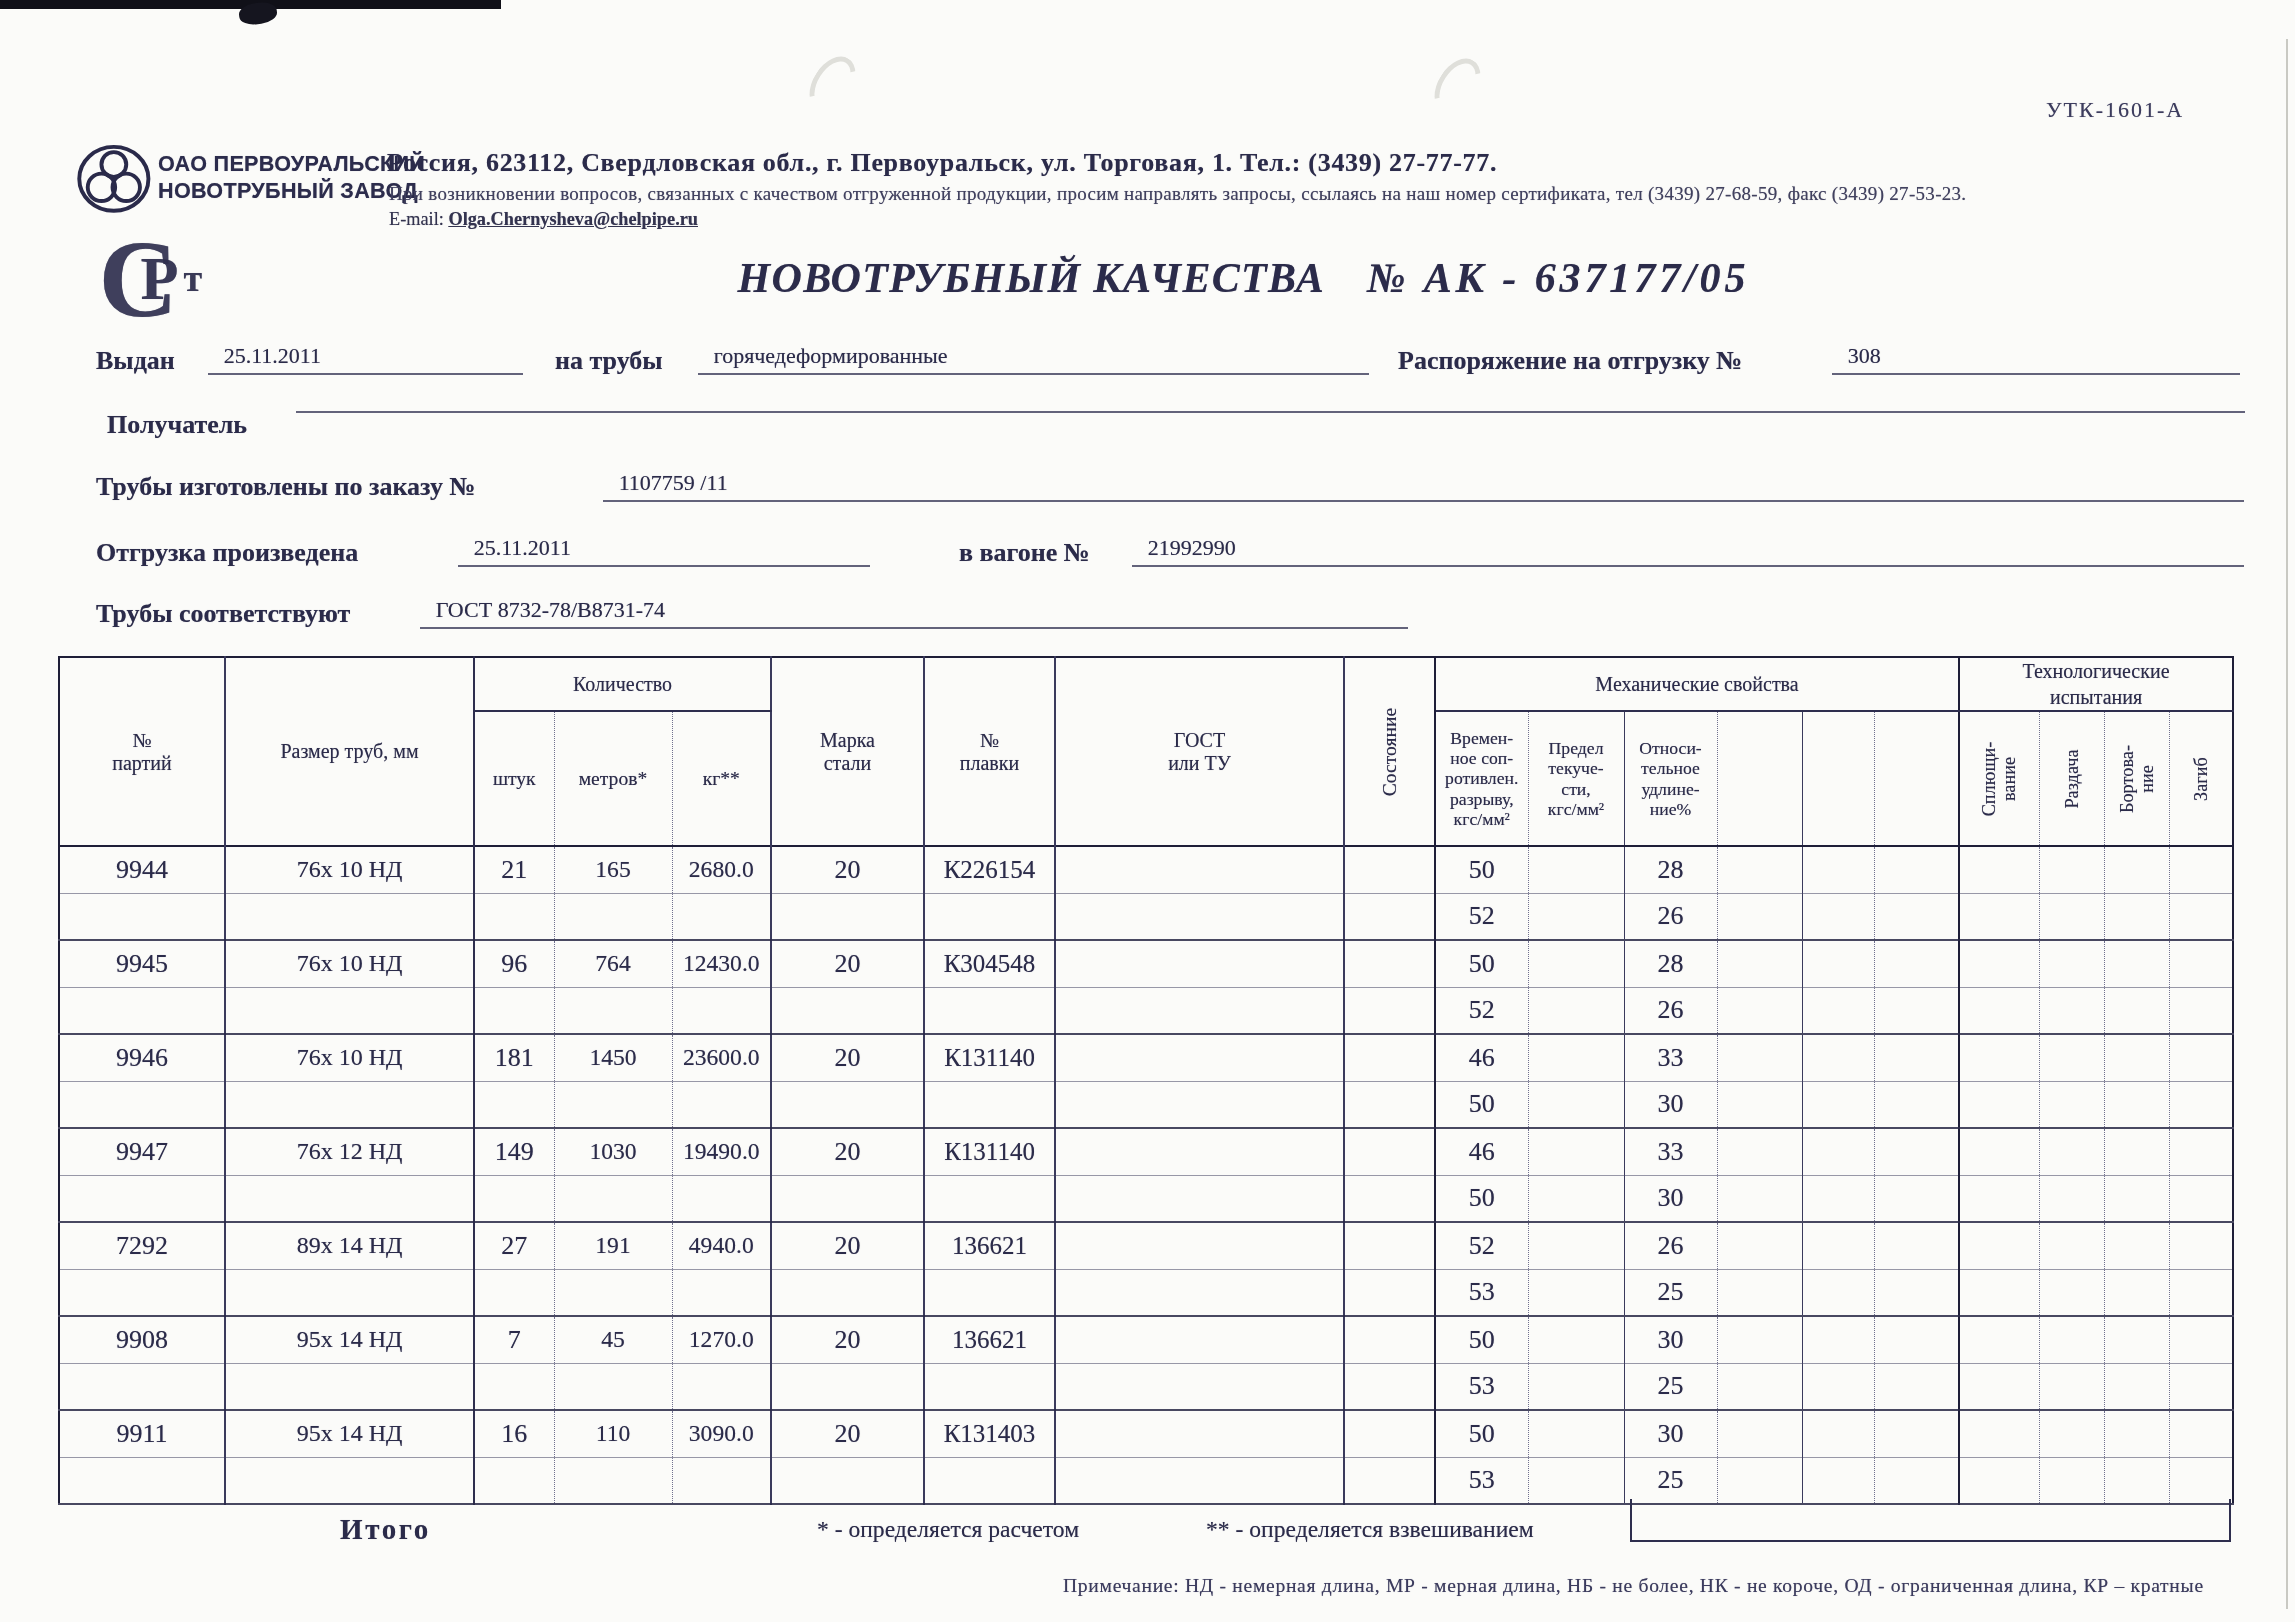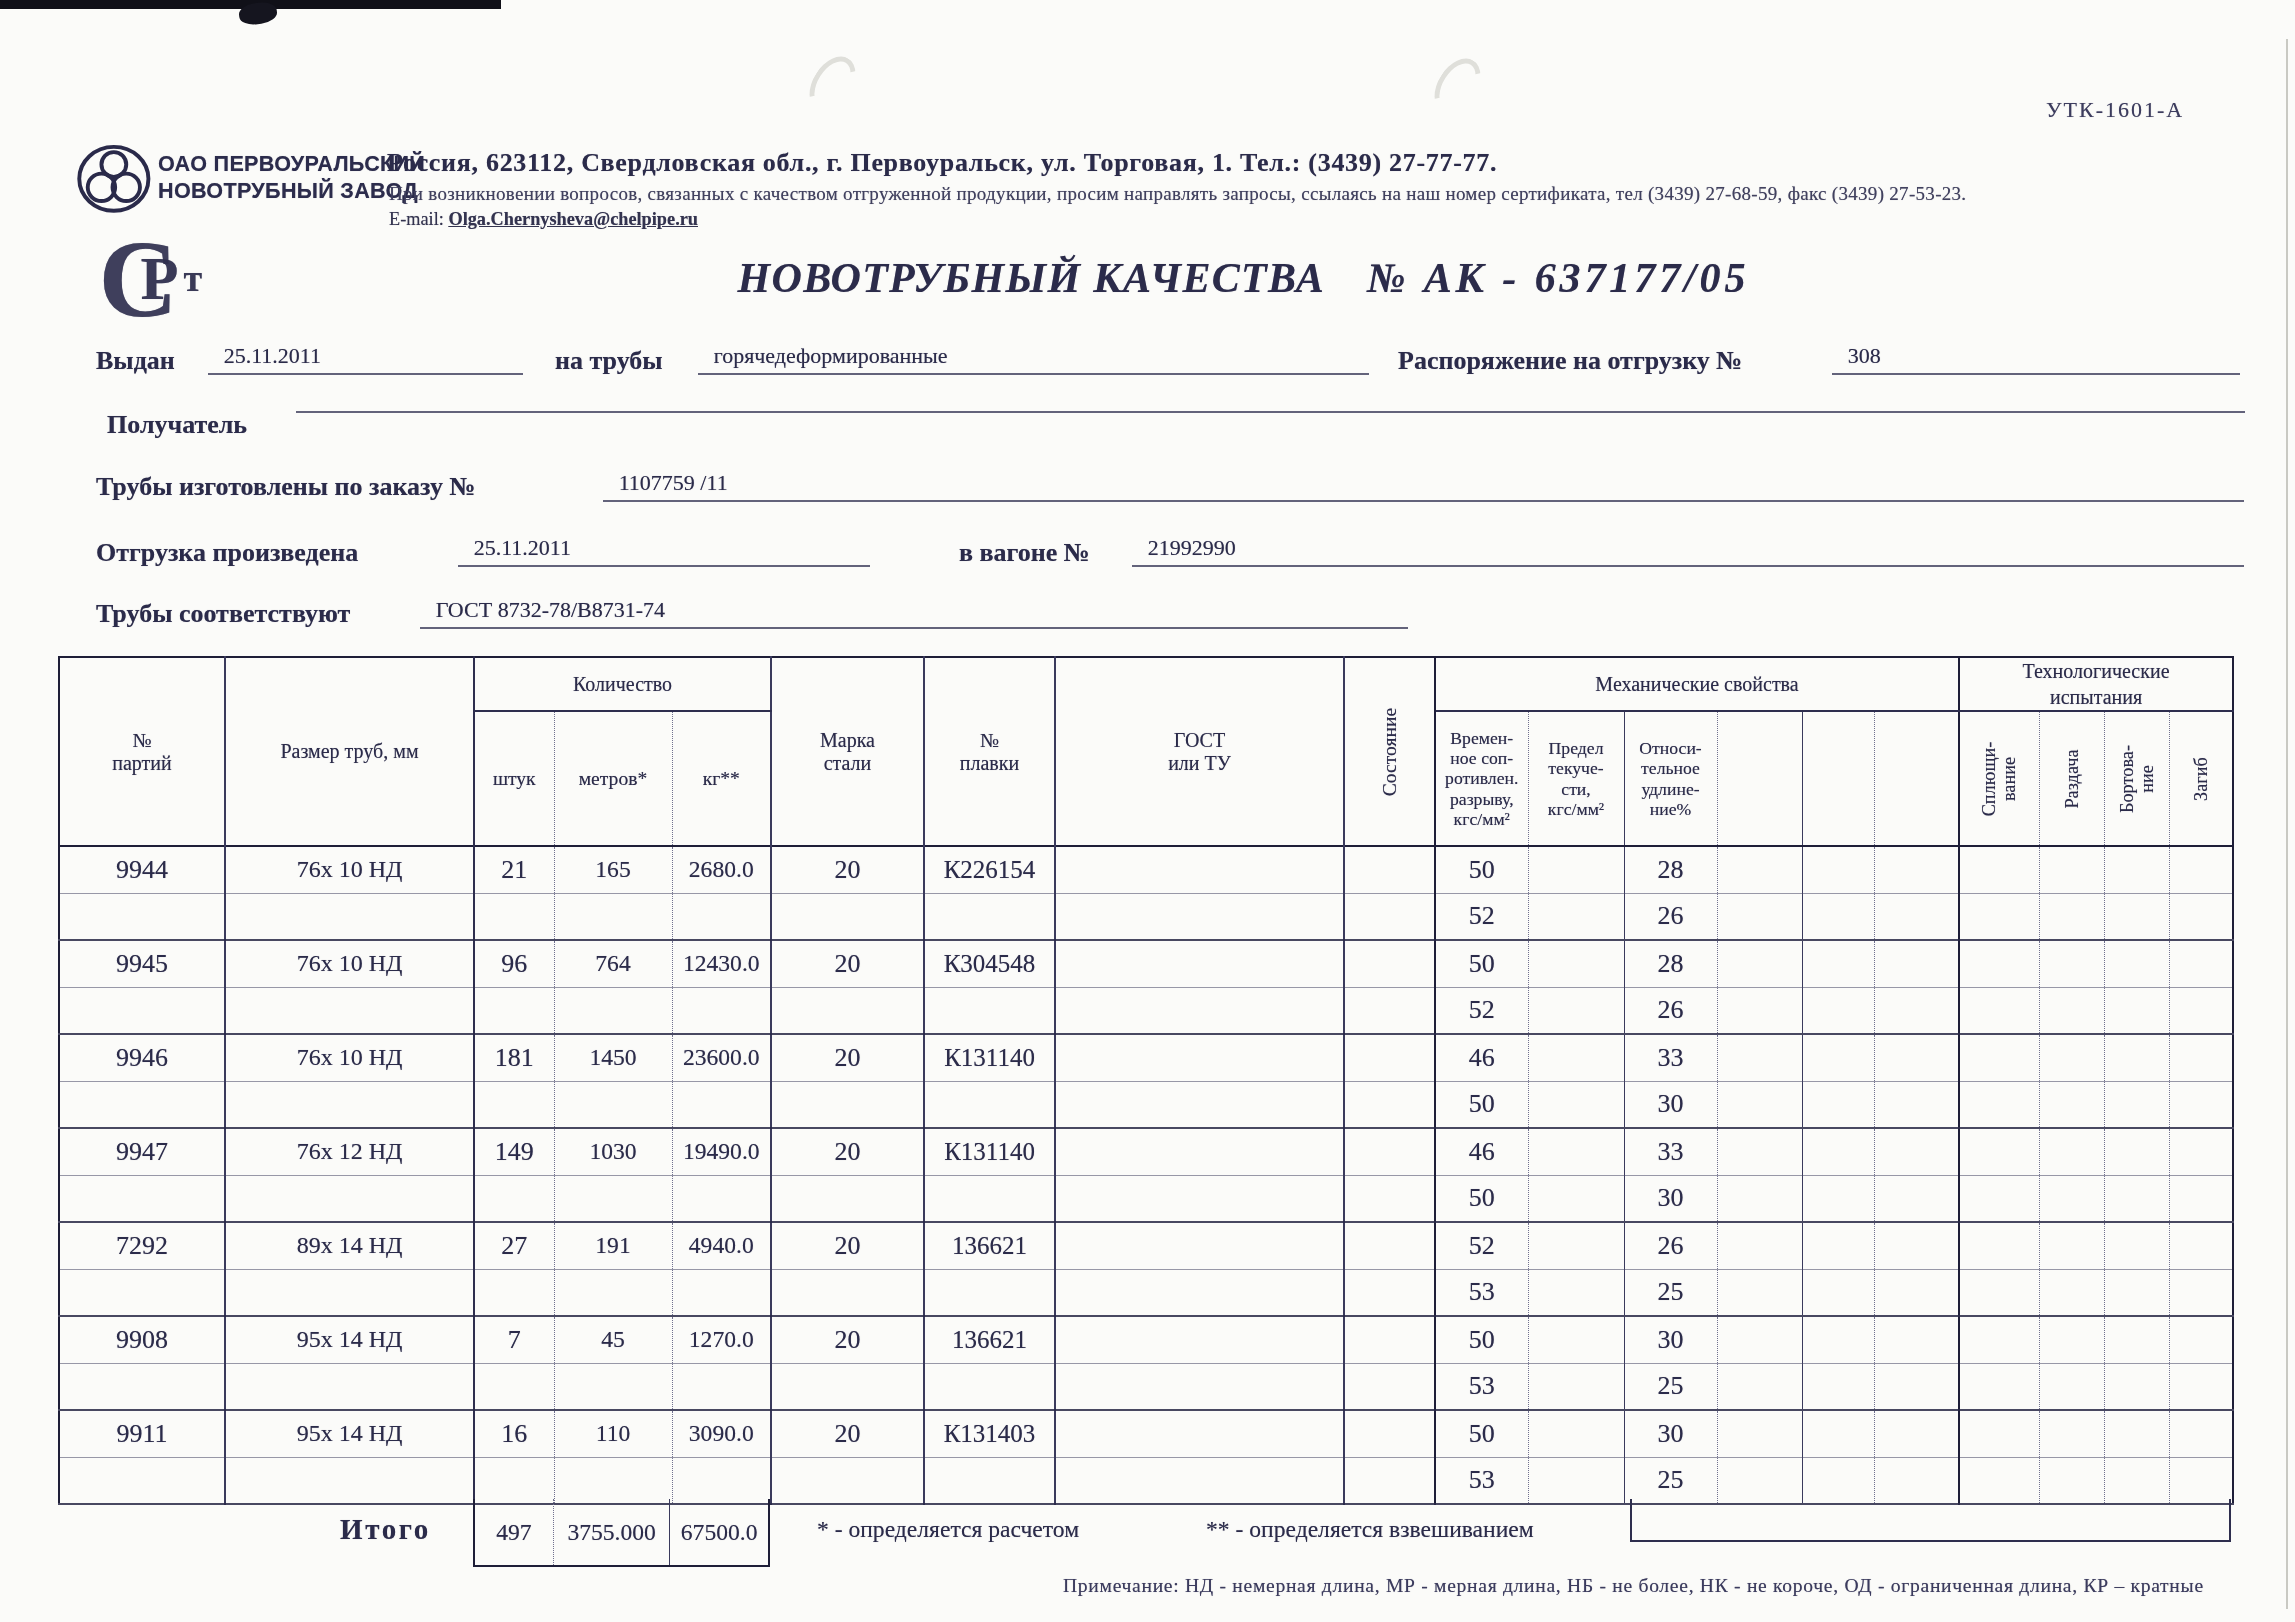--- a/index.html
+++ b/index.html
@@ -527,24 +527,19 @@
         <td class="c16"></td>
         <td class="c17"></td>
         <td class="c18"></td>
         <td class="c19"></td>
       </tr>
     </tbody>
 </table>
 
 <div class="abs totals">
   <div class="totals-label">Итого</div>
-  <div class="totals-box">
-    <div class="tc tc1">497</div>
-    <div class="tc tc2">3755.000</div>
-    <div class="tc tc3">67500.0</div>
-  </div>
   <div class="fn fn1">*  - определяется расчетом</div>
   <div class="fn fn2">**  - определяется взвешиванием</div>
   <div class="hangbox"></div>
 </div>
 
 <div class="abs remark">Примечание: НД - немерная длина, МР - мерная длина, НБ - не более, НК - не короче, ОД - ограниченная длина, КР – кратные</div>
 
 
 </body></html>

